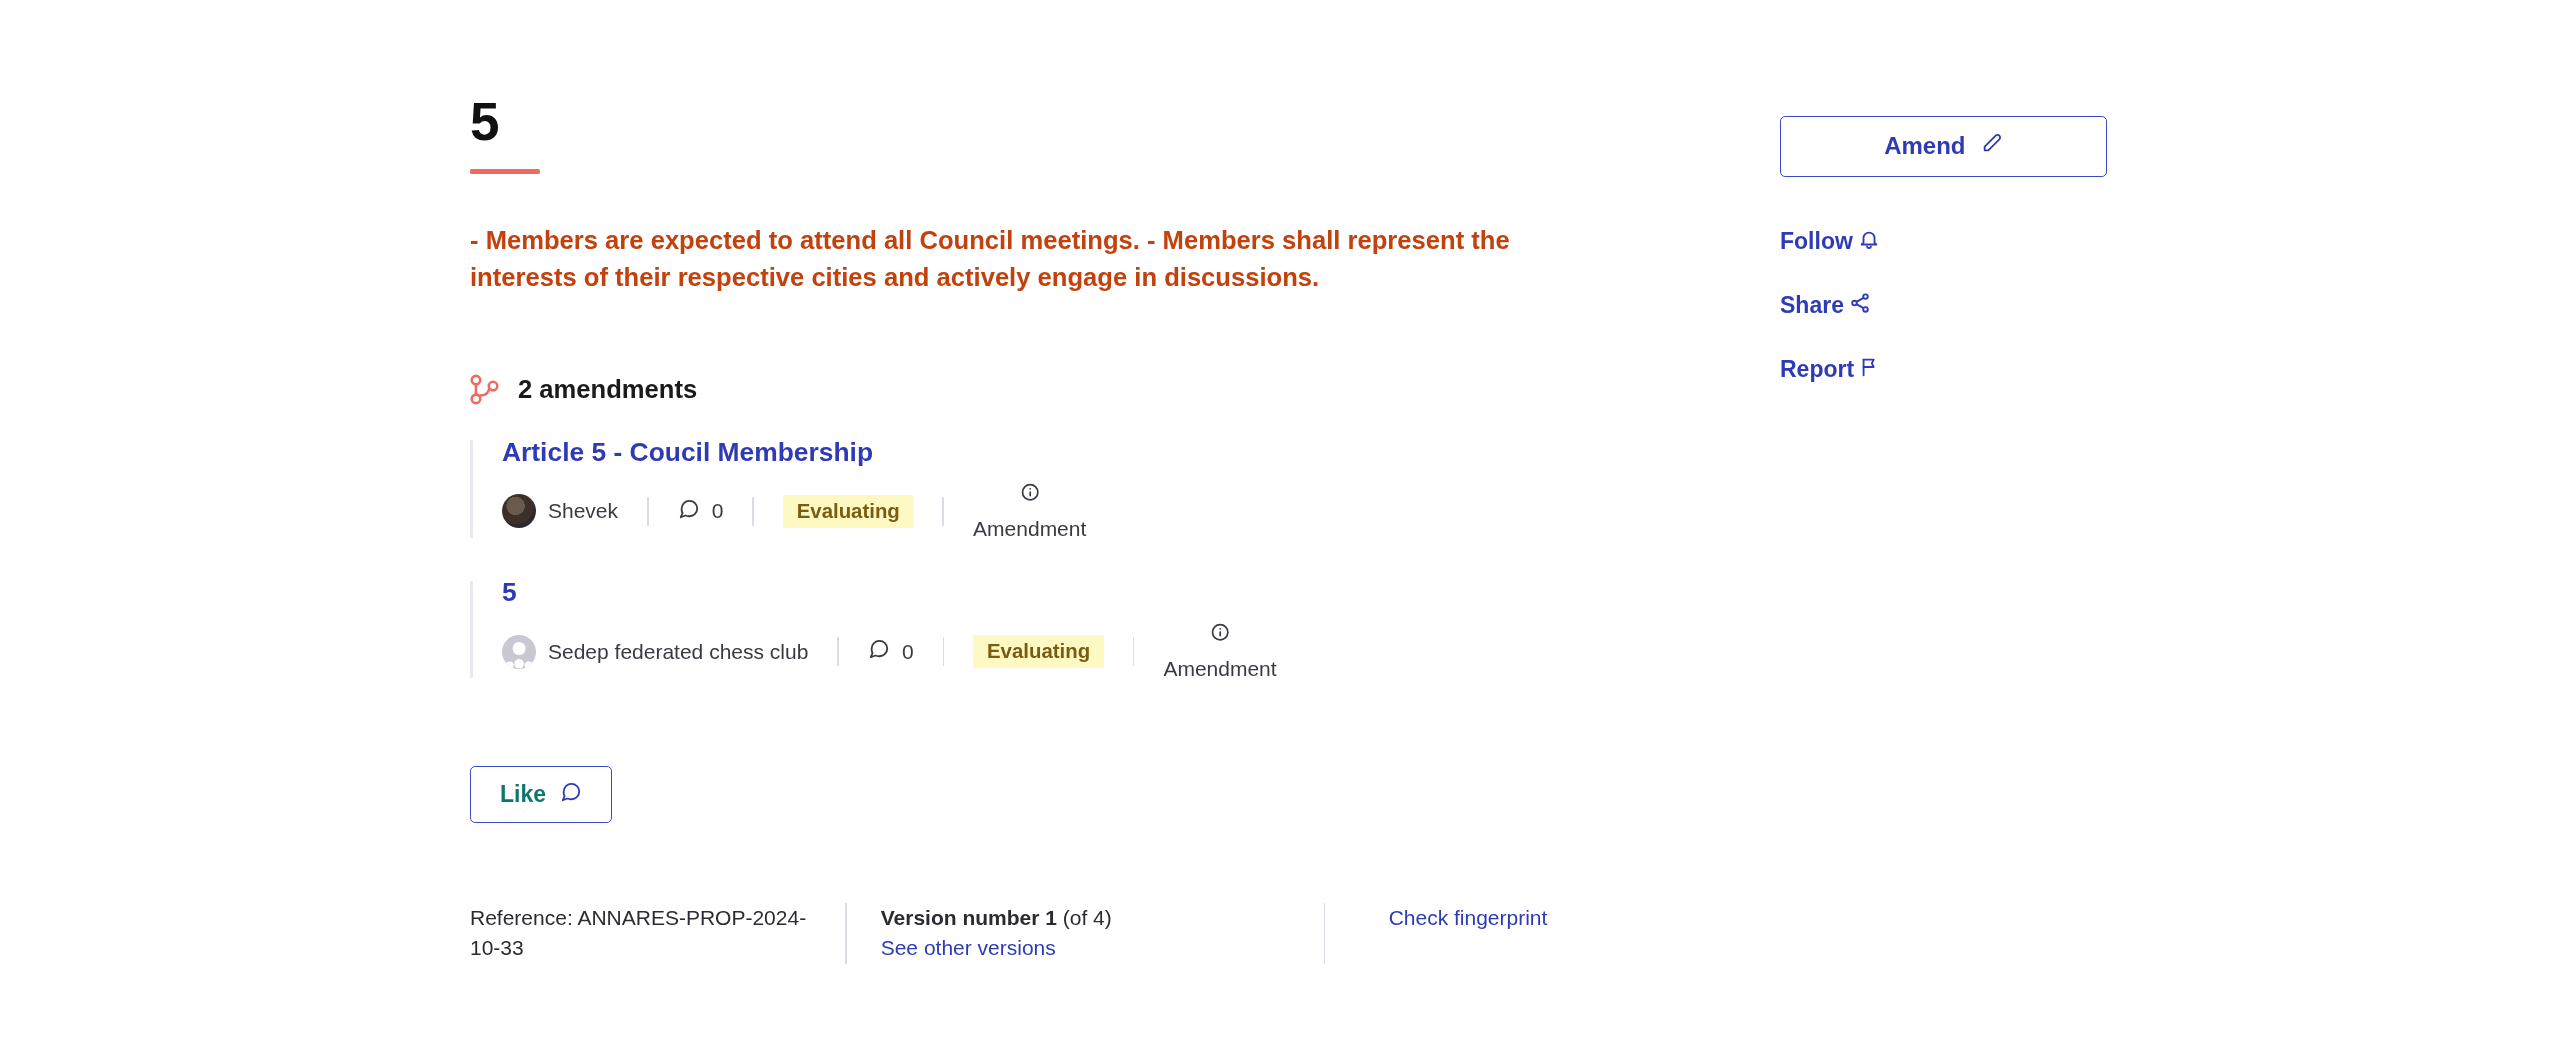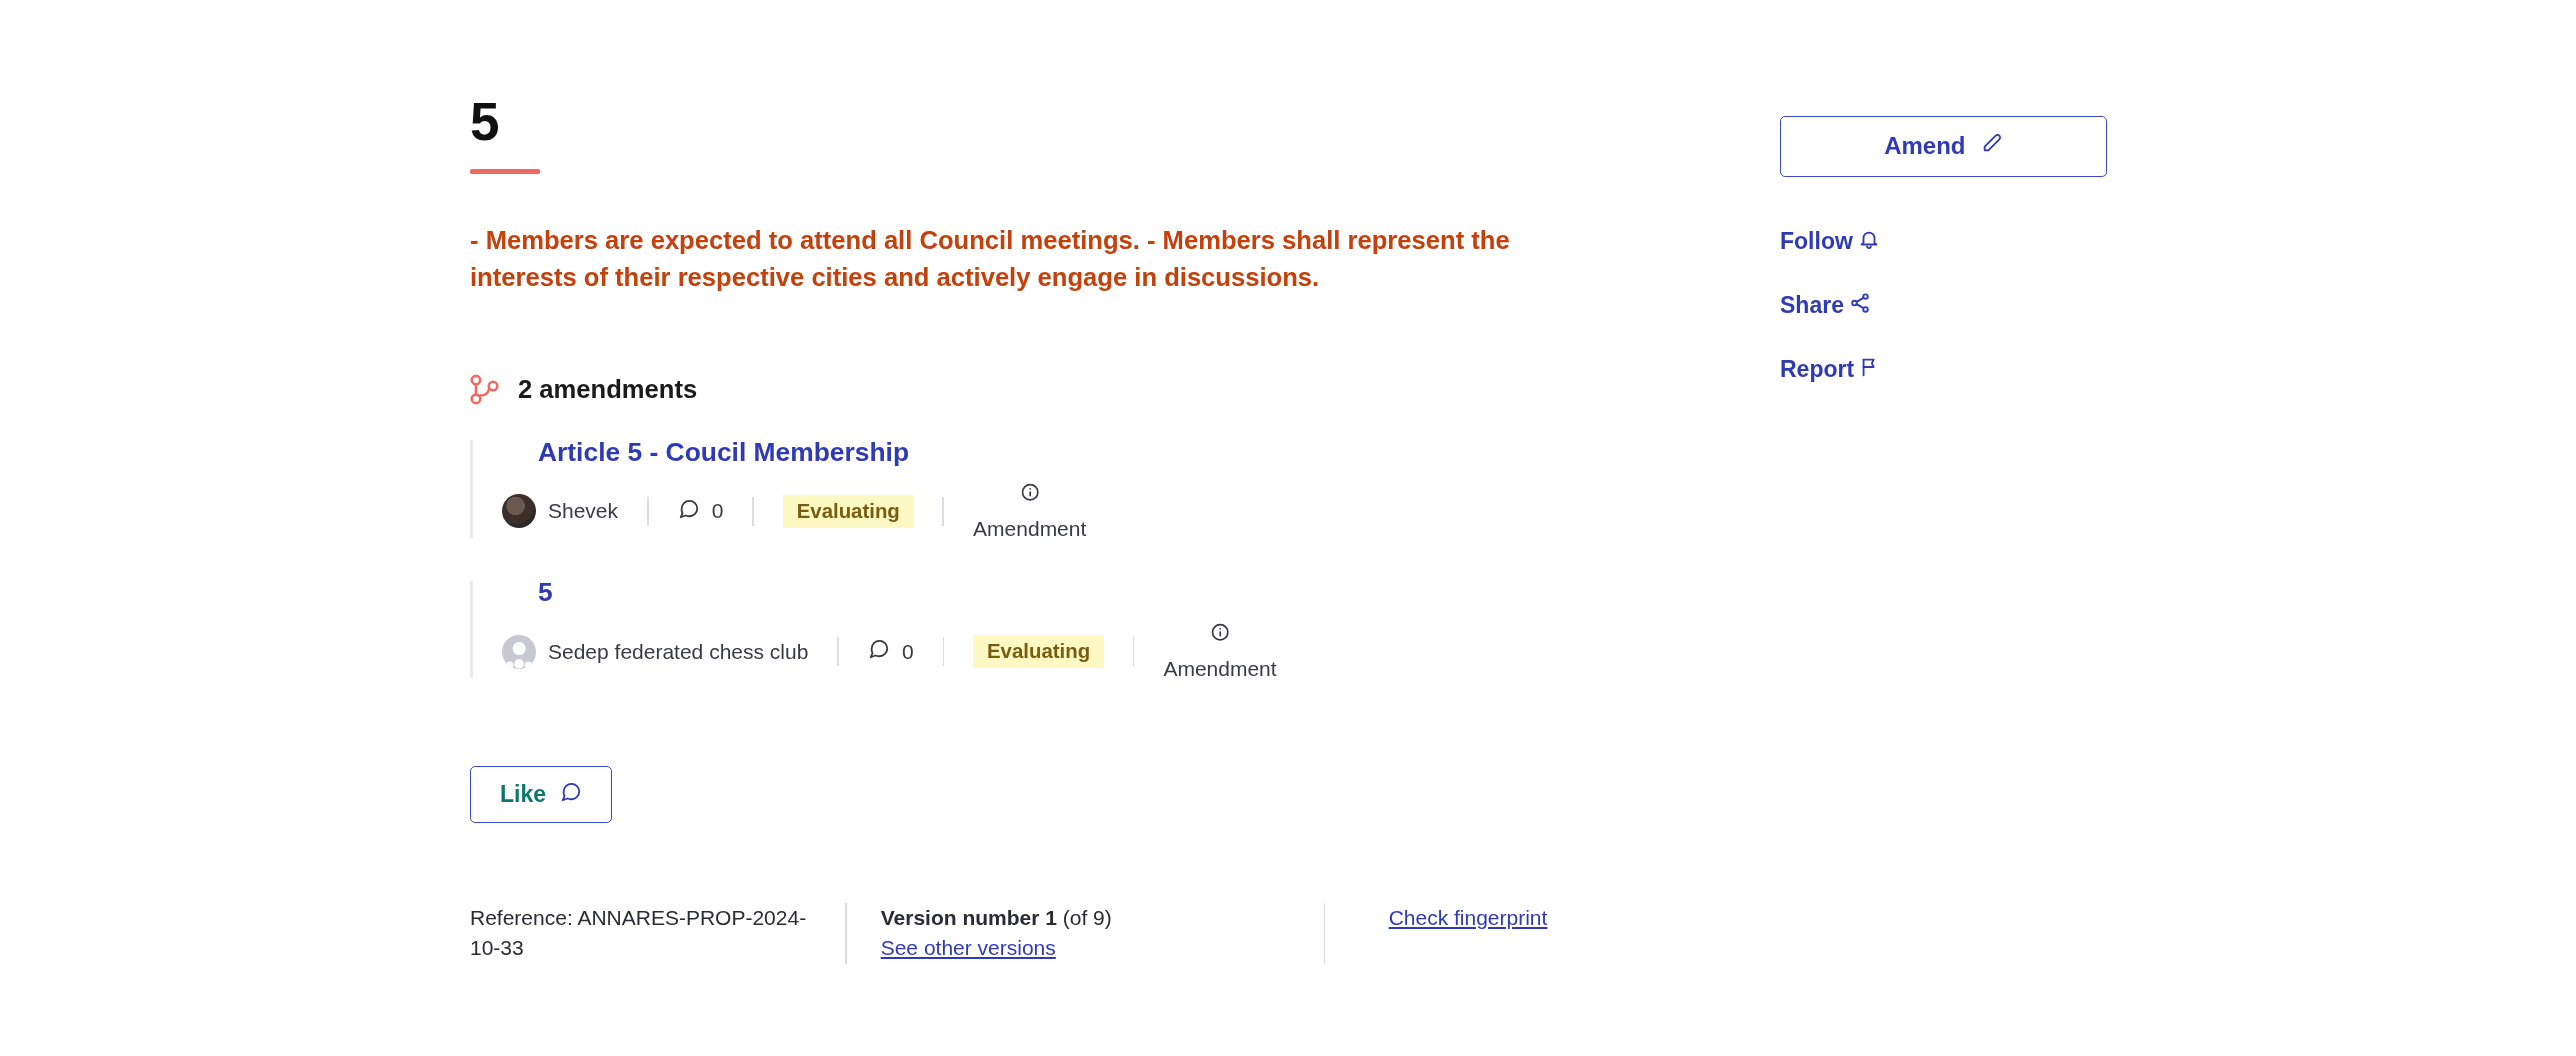--- a/index.html
+++ b/index.html
@@ -86,21 +86,20 @@
     width: 3.4px;
     background: #e9e9ef;
   }
   .amend-link {
     display: inline-block;
     font-size: 26.4px;
     font-weight: bold;
     color: #2f3bb5;
     text-decoration: none;
     cursor: pointer;
-    margin-left: 36px;
   }
 
   .amend-meta {
     margin-top: 13.6px;
     display: flex;
     align-items: center;
     font-size: 21px;
     color: #3a3a44;
   }
   .meta-cell {
@@ -193,21 +192,20 @@
     width: 1.7px;
     align-self: stretch;
     min-height: 60px;
     background: #dcdce4;
   }
   .f-ref { width: 375px; }
   .f-ver { width: 477px; }
   .f-fp  { width: 256px; text-align: right; }
   .footer a {
     color: #2f3bb5;
-    text-decoration: underline;
     cursor: pointer;
   }
   .f-ver b { font-weight: bold; }
 
   
   .rail {
     position: absolute;
     left: 1780px;
     top: 116px;
     width: 341px;
@@ -345,21 +343,21 @@
         </svg>
       </span>
     </button>
   </div>
 
   <div class="footer">
     <div class="footer-cell f-ref">Reference: ANNARES-PROP-2024-10-33</div>
     <div class="footer-sep"></div>
     <div class="footer-cell f-ver">
       <div>
-        <b>Version number 1</b><span> (of 9)</span>
+        <b>Version number 1</b><span> (of 4)</span>
       </div>
       <a>See other versions</a>
     </div>
     <div class="footer-sep"></div>
     <div class="footer-cell f-fp">
       <a>Check fingerprint</a>
     </div>
   </div>
 
   <div class="rail">

